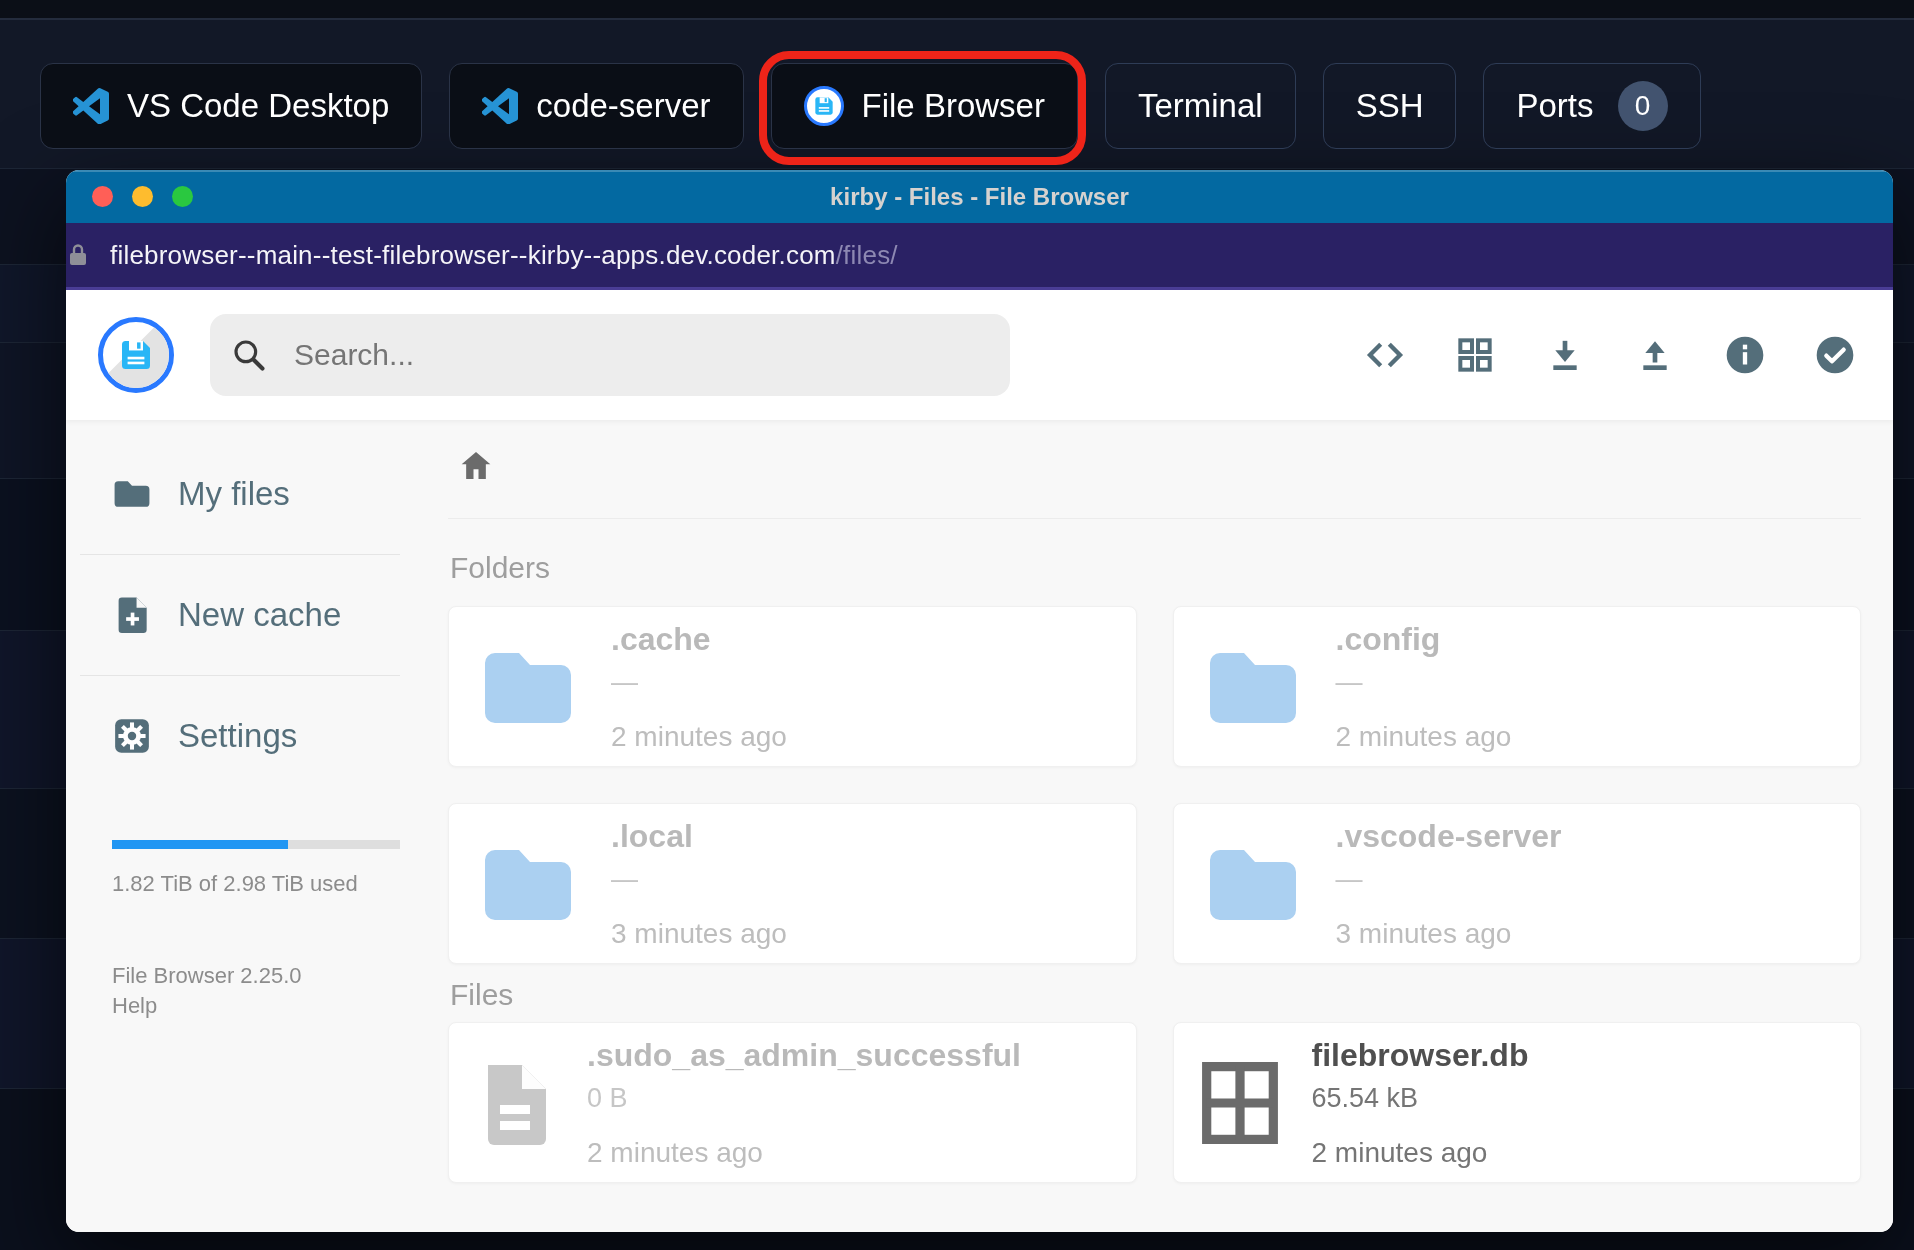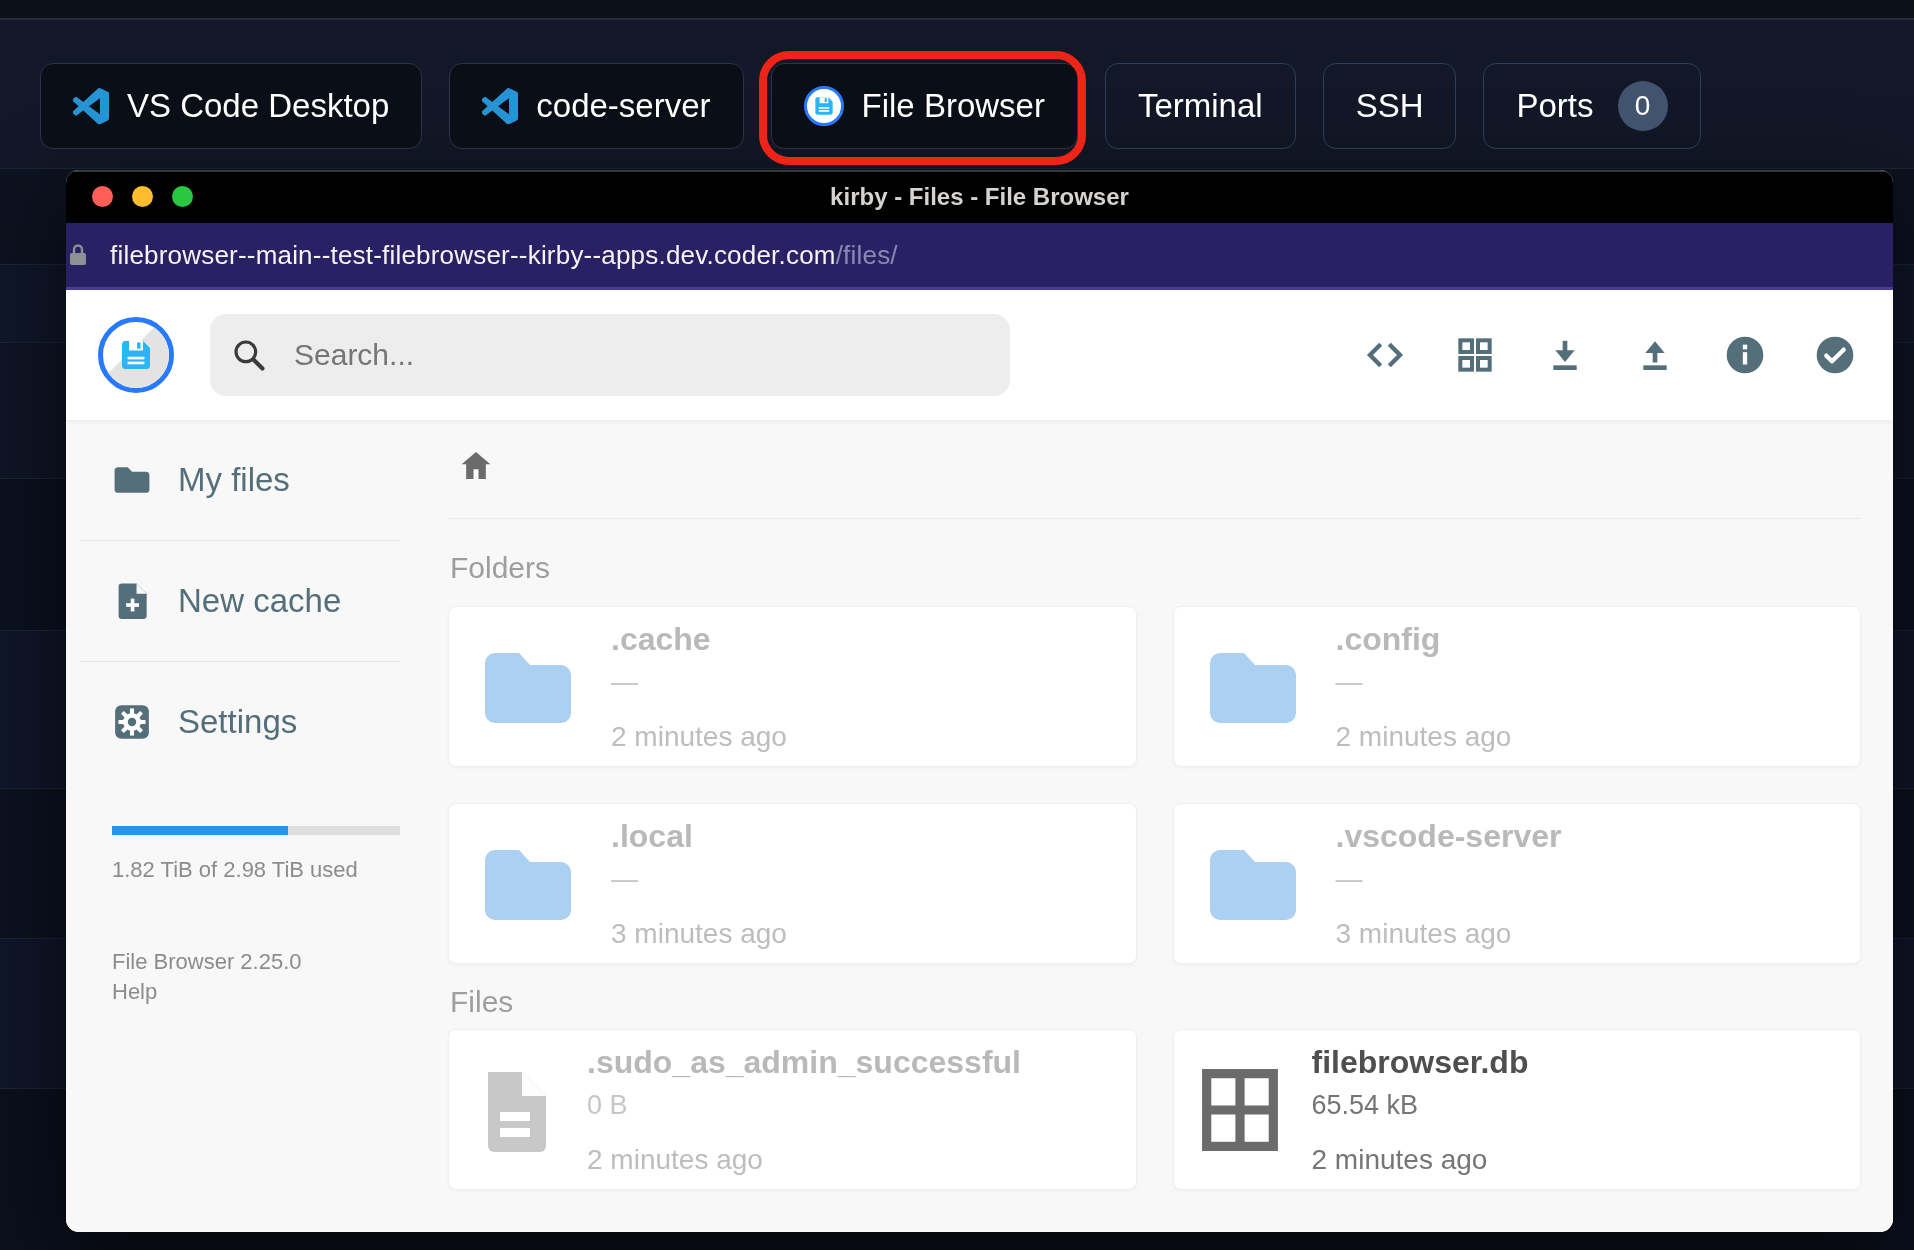--- a/index.html
+++ b/index.html
@@ -22,21 +22,21 @@
   .ports-badge { width:50px; height:50px; border-radius:50%; background:#42536f; color:#fff; font-size:28px;
                  display:inline-flex; align-items:center; justify-content:center; margin-left:6px; }
   .vscode-ico { width:36px; height:36px; }
   .mini-logo { width:40px; height:40px; border-radius:50%; border:3px solid #2979ff; background:#fff; overflow:hidden;
                display:flex; align-items:center; justify-content:center; position:relative; }
   .mini-logo svg { width:26px; height:26px; }
 
   
   .window { position:absolute; left:66px; top:170px; width:1827px; height:1062px; border-radius:13px; overflow:hidden;
             box-shadow:0 30px 90px rgba(0,0,0,.65); background:#f8f8f8; z-index:4; }
-  .titlebar { height:53px; background:#000000; position:relative; display:flex; align-items:center; justify-content:center;
+  .titlebar { height:53px; background:#0369a1; position:relative; display:flex; align-items:center; justify-content:center;
               box-shadow:inset 0 2px 0 rgba(255,255,255,.22); }
   .traffic { position:absolute; left:26px; top:0; height:100%; display:flex; align-items:center; gap:19px; }
   .light { width:21px; height:21px; border-radius:50%; }
   .win-title { color:#d6d2cf; font-size:24px; font-weight:bold; }
 
   .urlbar { height:67px; background:#2a2164; border-bottom:3px solid #4a3d96; display:flex; align-items:center; }
   .lock-ico { width:24px; height:26px; margin-right:20px; }
   .url-text { font-size:26px; color:#f5f4f8; letter-spacing:.2px; }
   .url-path { color:#8d88b2; }
 
@@ -52,38 +52,38 @@
   .search-box svg { width:38px; height:38px; flex:0 0 auto; }
   .search-input { border:none; outline:none; background:transparent; font-size:30px; color:#444; width:650px;
                   font-family:"Liberation Sans", sans-serif; }
   .search-input::placeholder { color:#757575; }
   .toolbar { margin-left:auto; margin-right:38px; display:flex; gap:50px; align-items:center; }
   .tool-ico { width:40px; height:40px; display:flex; align-items:center; justify-content:center; }
   .tool-ico svg { width:40px; height:40px; }
 
   
   .fb-body { display:flex; height:812px; background:#f8f8f8; }
-  .sidebar { width:380px; flex:0 0 auto; }
+  .sidebar { width:380px; flex:0 0 auto; padding-top:14px; }
   .side-item { height:120px; display:flex; align-items:center; gap:24px; padding-left:44px; color:#546e7a; font-size:33px; cursor:pointer; }
   .side-item svg { width:44px; height:44px; flex:0 0 auto; }
   .side-div { border:none; border-top:1px solid #e5e5e5; margin:0 46px 0 14px; }
   .usage { margin:44px 46px 0 46px; }
   .usage-bar { height:9px; background:#dedede; position:relative; }
   .usage-fill { position:absolute; left:0; top:0; bottom:0; background:#2196f3; }
   .usage-text { margin-top:22px; font-size:22px; color:#8c8c8c; }
   .side-meta { margin:64px 46px 0 46px; font-size:22px; color:#8c8c8c; line-height:30px; }
   .help-link { cursor:pointer; }
 
   
   .content { flex:1; padding:26px 32px 0 2px; }
   .crumb-row { height:40px; display:flex; align-items:center; }
   .home-ico { width:40px; height:40px; margin-left:8px; }
   .content-div { border:none; border-top:1px solid #ececec; margin-top:32px; }
   .sect-label { font-size:30px; color:#9e9e9e; margin:32px 0 21px 2px; }
-  .sect-label.files { margin-top:21px; margin-bottom:10px; }
+  .sect-label.files { margin-top:14px; margin-bottom:10px; }
   .grid { display:grid; grid-template-columns:1fr 1fr; column-gap:28px; row-gap:39px;gap:36px; }
   .card { height:161px; background:#ffffff; border:1px solid #f0f0f0; border-radius:8px; display:flex; align-items:center;
           padding-left:28px; box-shadow:0 1px 3px rgba(0,0,0,.04); cursor:pointer; }
   .card-icon { flex:0 0 auto; }
   .card-text { margin-left:34px; }
   .card-name { font-size:32px; font-weight:bold; color:#4f4f4f; }
   .card-size { font-size:27px; color:#757575; margin-top:9px; }
   .card-time { font-size:28px; color:#757575; margin-top:23px; }
   .card.hidden-entry .card-name { color:#b9b9b9; }
   .card.hidden-entry .card-size { color:#c6c6c6; }

